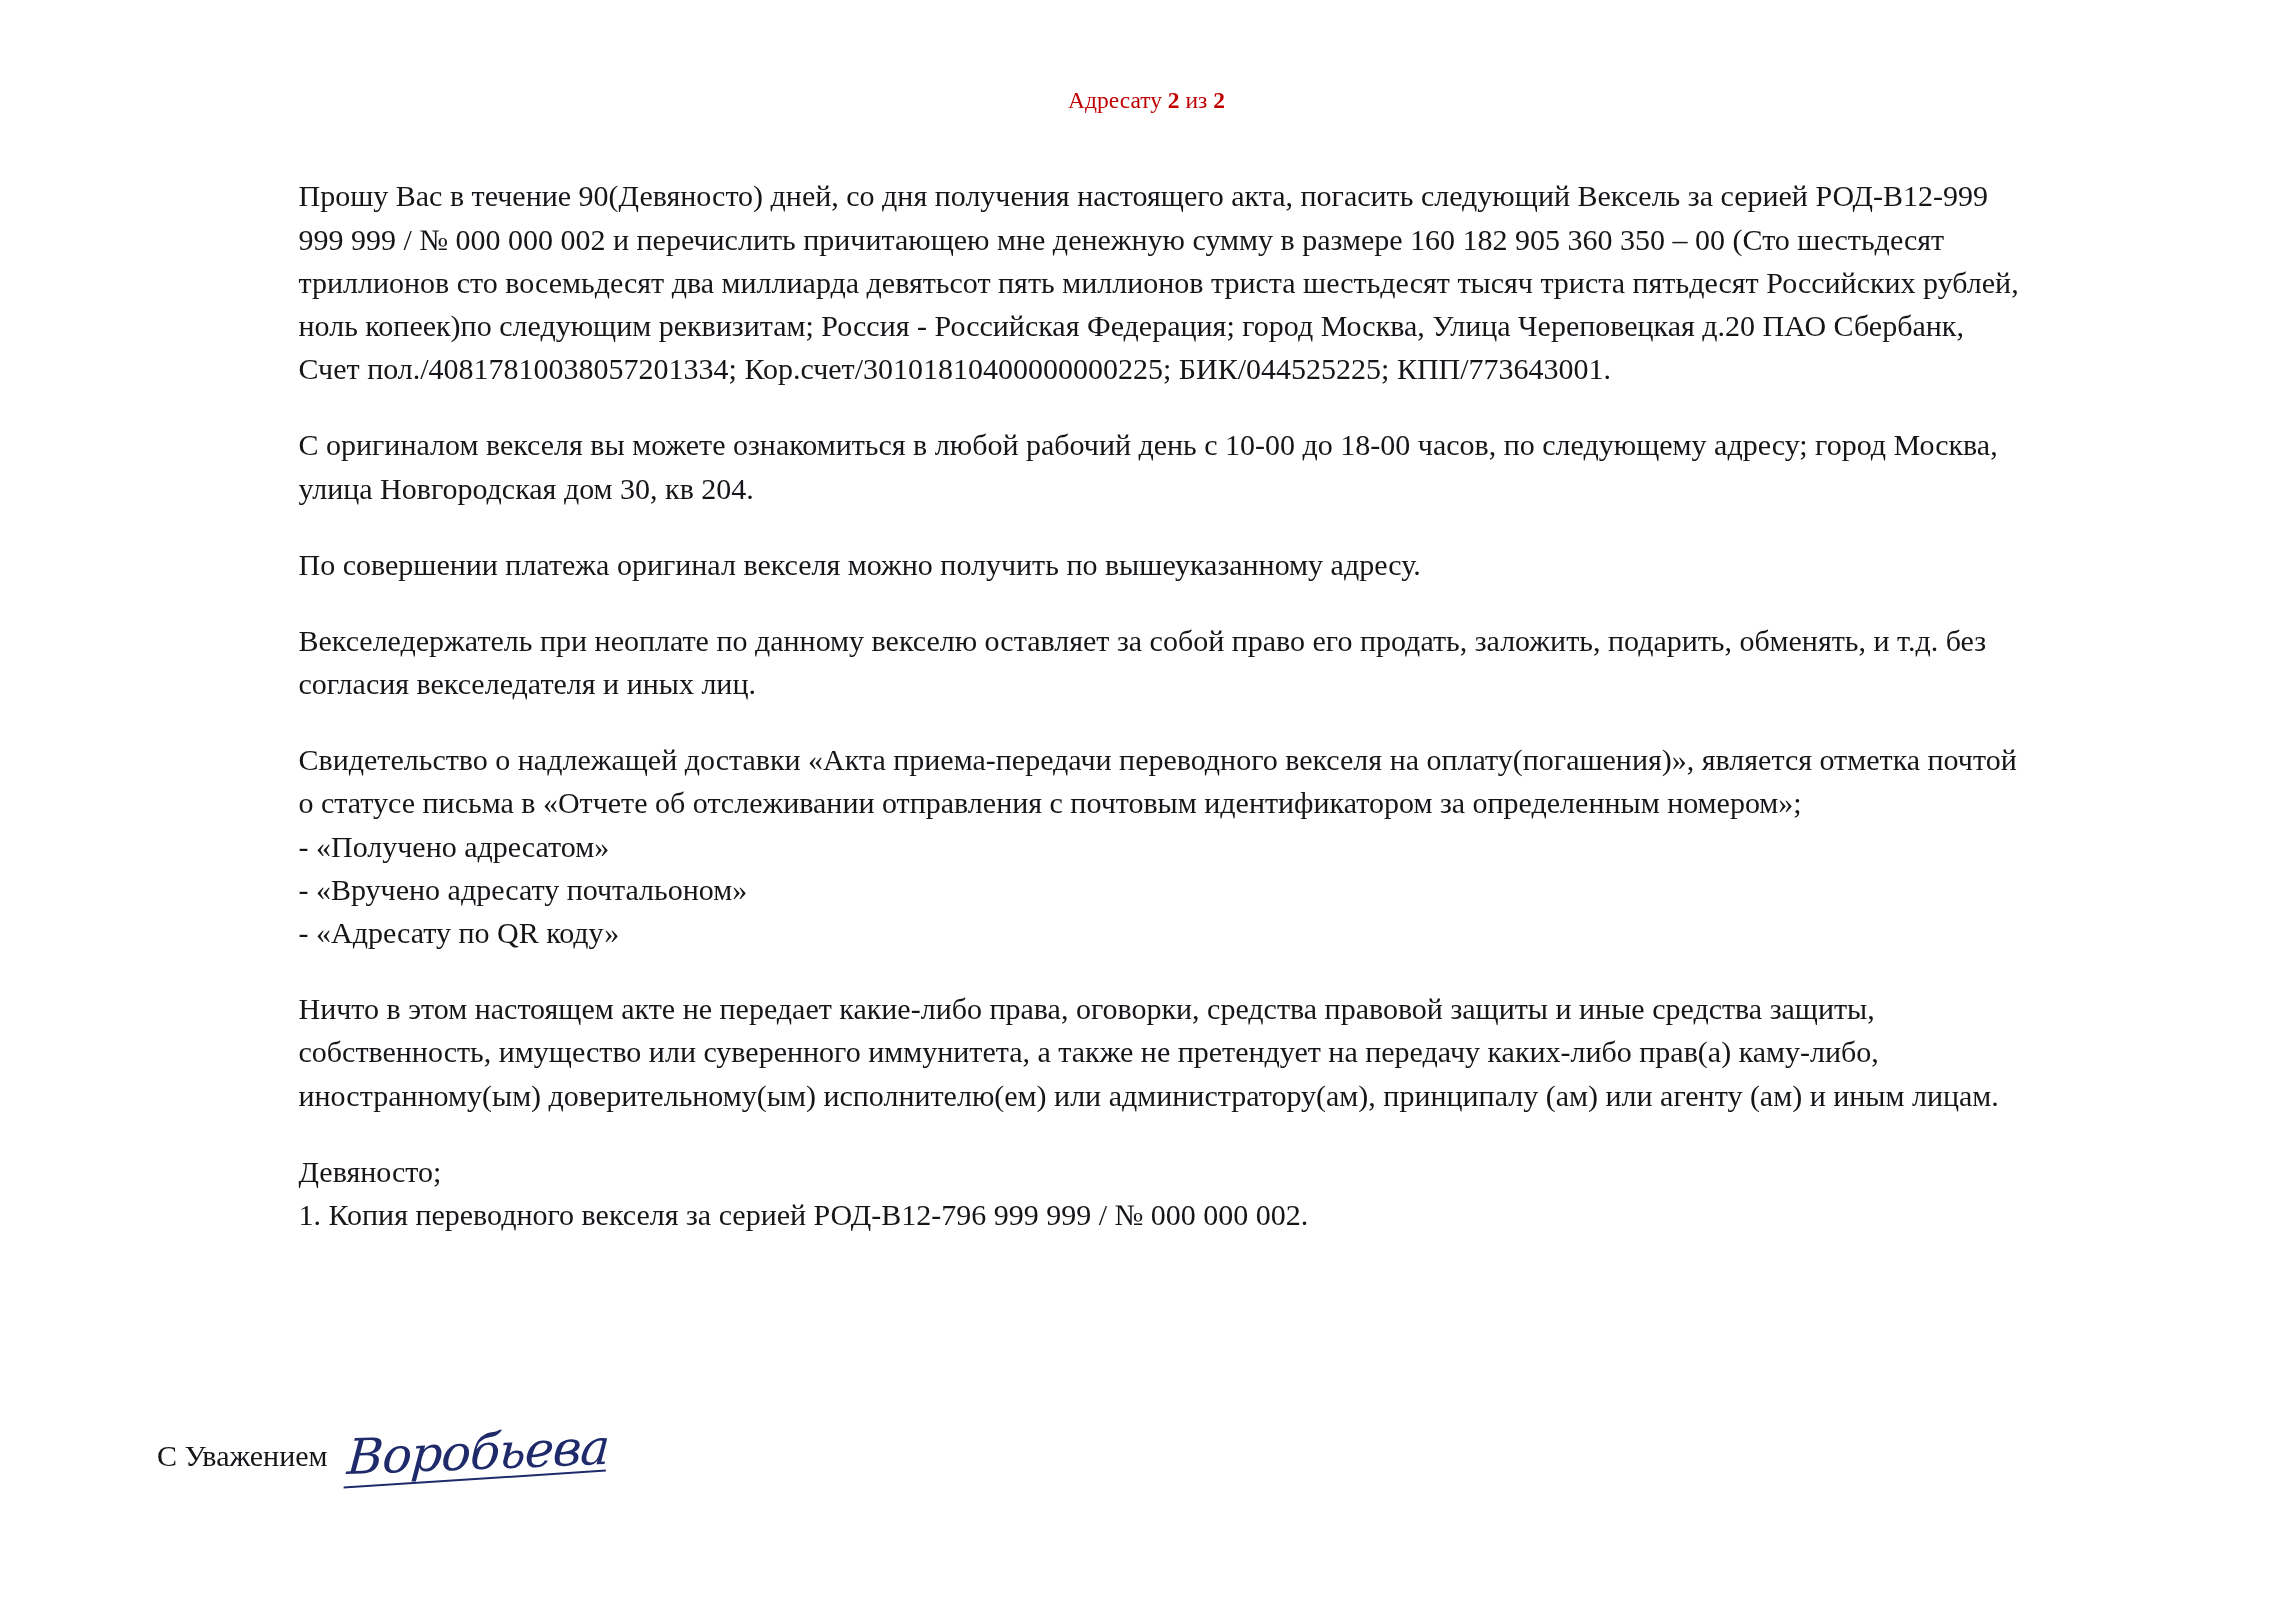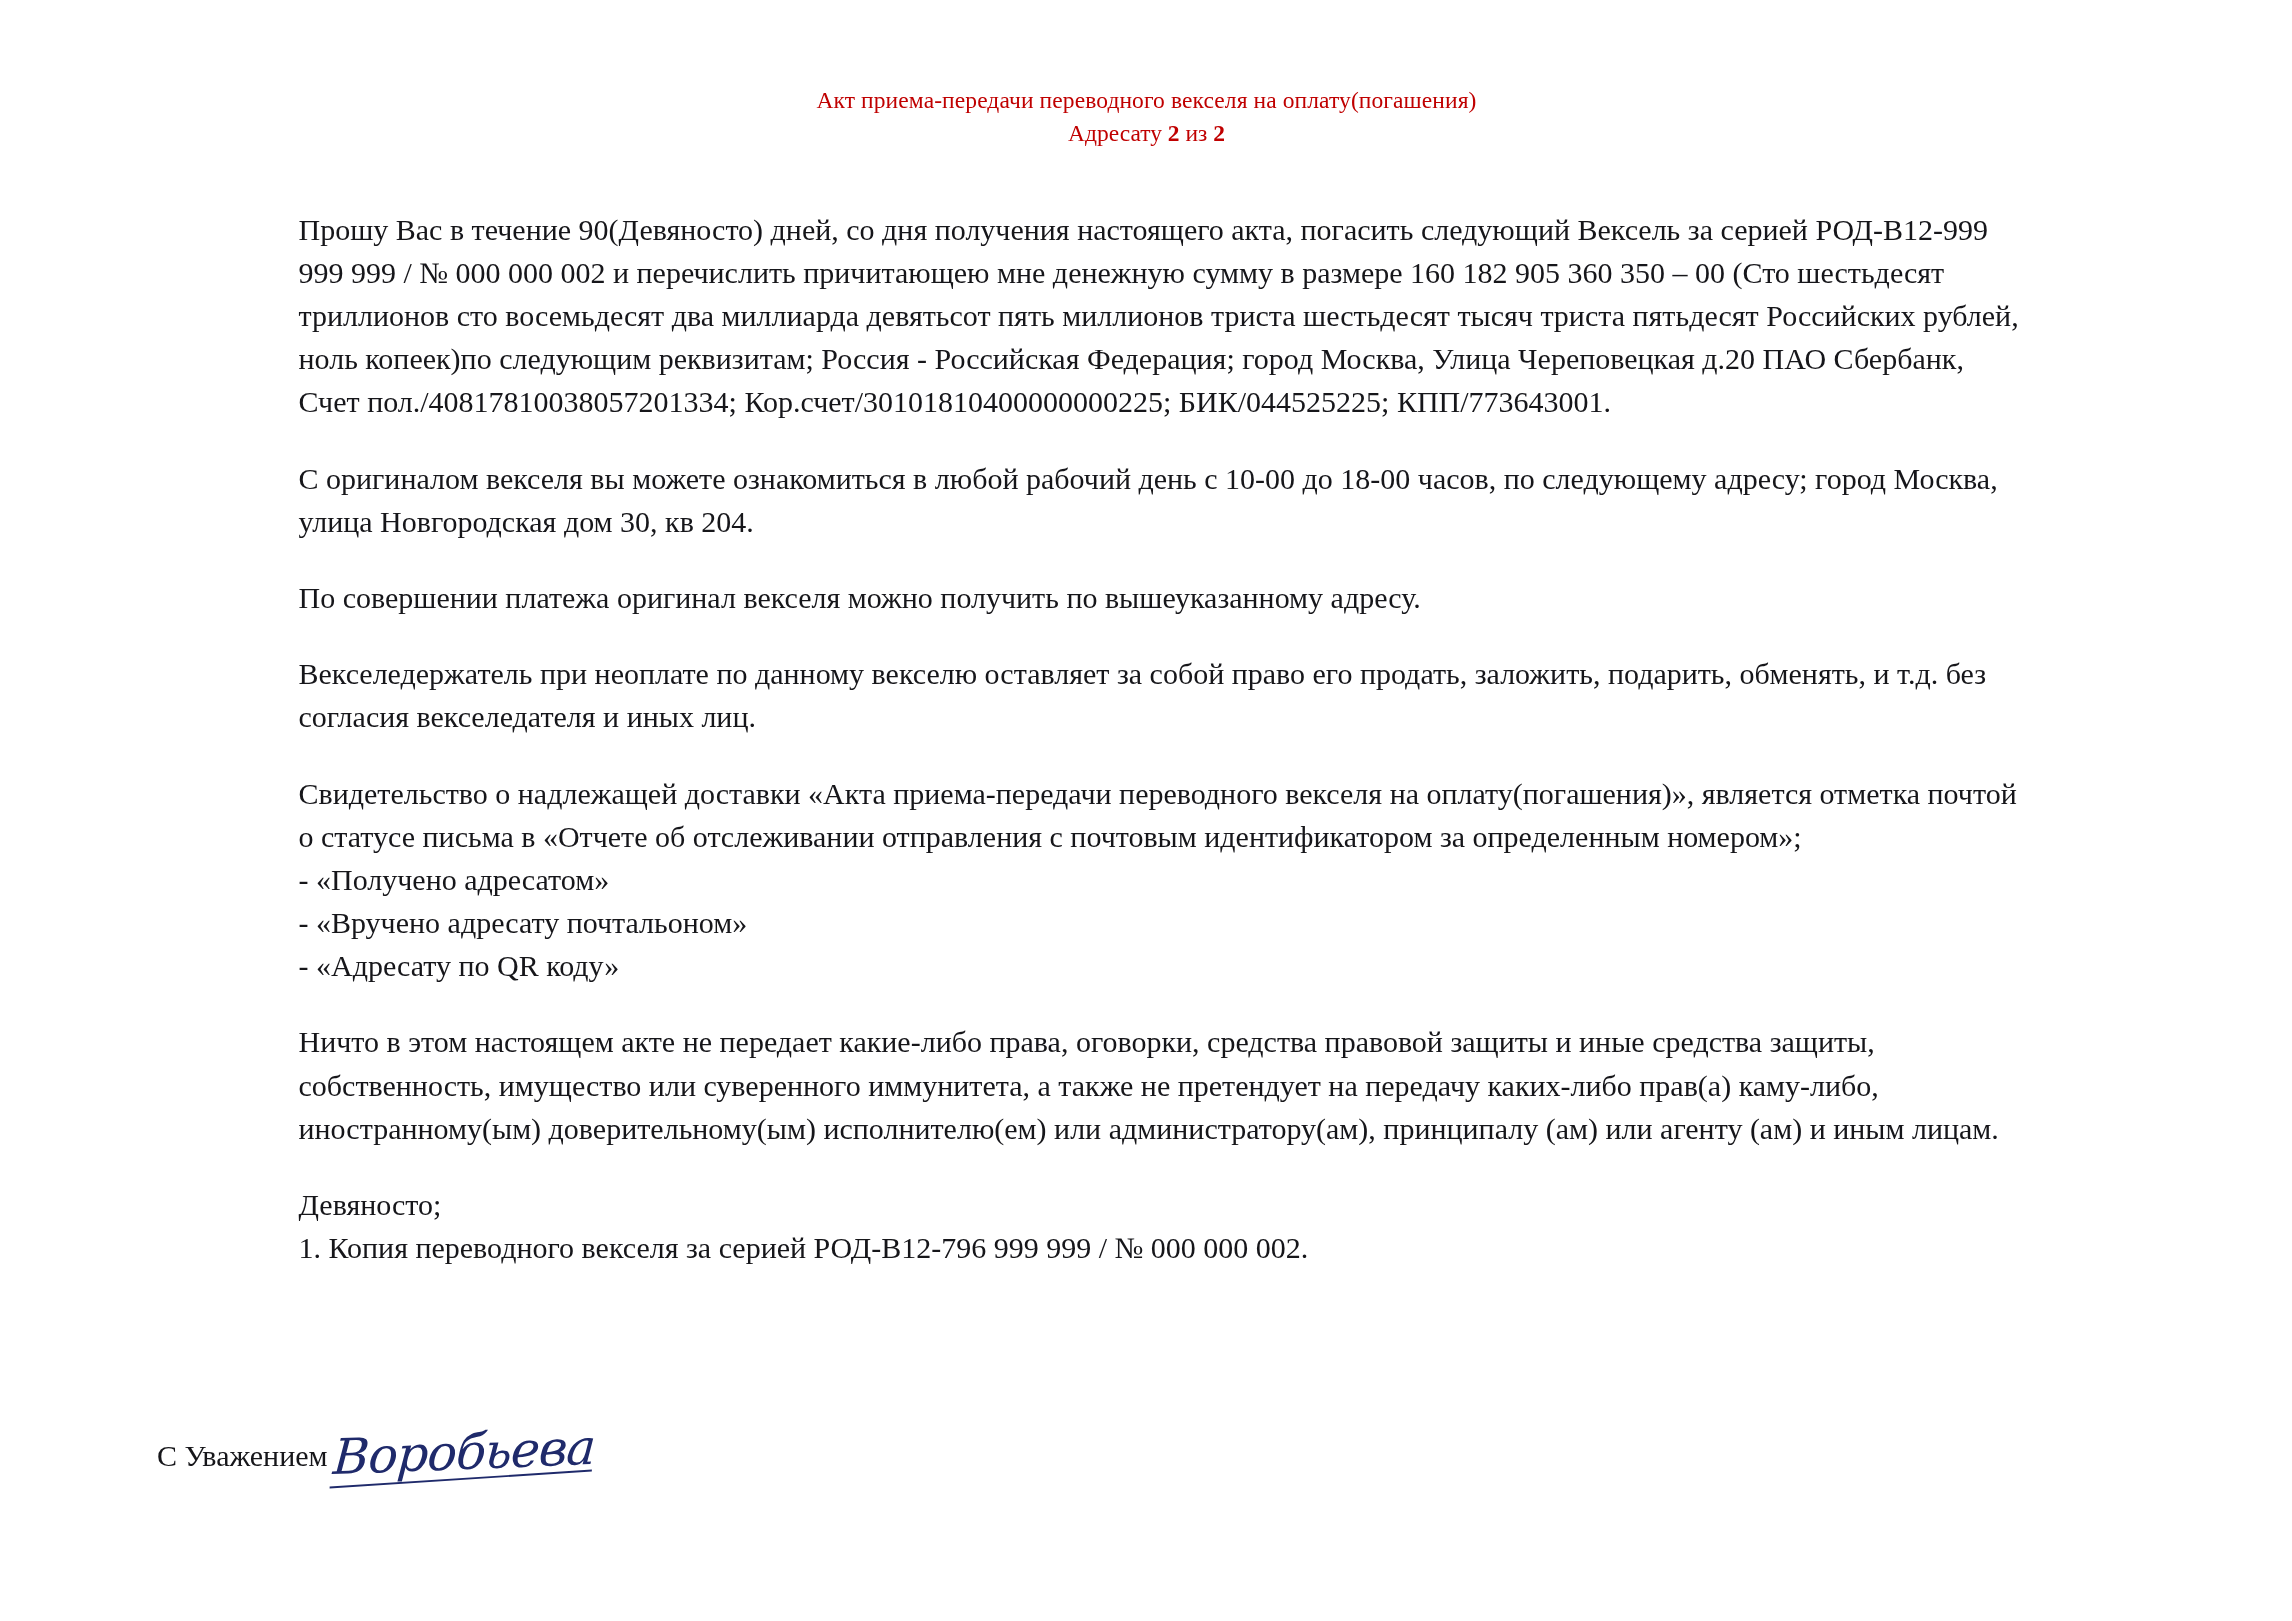--- a/index.html
+++ b/index.html
@@ -66,21 +66,21 @@
   }
   .bullet-block {
     margin-bottom: 33px;
   }
   .signature-row {
     position: absolute;
     left: 157px;
     bottom: 230px;
     display: flex;
     align-items: flex-end;
-    gap: 2px;
+    gap: 16px;
   }
   .signature-label {
     font-size: 30px;
     line-height: 1;
     color: #16161a;
     padding-bottom: 5.9px;
   }
   .signature-mark {
     font-family: "DejaVu Serif", serif;
     font-style: italic;
@@ -102,21 +102,20 @@
     background: #1f2a6b;
     transform: rotate(-1.5deg);
   }
 </style>
 </head>
 <body>
 
 <div class="page">
 
   <div class="header">
-    <div class="header-title">Акт приема-передачи переводного векселя на оплату(погашения)</div>
     <div class="header-page"><span>Адресату </span><span class="pagenum">2</span><span> из </span><span class="pagenum">2</span></div>
   </div>
 
   <div class="body-area">
 
     <p class="para first">Прошу Вас в течение 90(Девяносто) дней, со дня получения настоящего акта, погасить следующий Вексель за серией РОД-В12-999 999 999 / № 000 000 002 и перечислить причитающею мне денежную сумму в размере 160 182 905 360 350 – 00 (Сто шестьдесят триллионов сто восемьдесят два миллиарда девятьсот пять миллионов триста шестьдесят тысяч триста пятьдесят Российских рублей, ноль копеек)по следующим реквизитам; Россия - Российская Федерация; город Москва, Улица Череповецкая д.20 ПАО Сбербанк, Счет пол./40817810038057201334; Кор.счет/30101810400000000225; БИК/044525225; КПП/773643001.</p>
 
     <p class="para">С оригиналом векселя вы можете ознакомиться в любой рабочий день с 10-00 до 18-00 часов, по следующему адресу; город Москва, улица Новгородская дом 30, кв 204.</p>
 
     <p class="para">По совершении платежа оригинал векселя можно получить по вышеуказанному адресу.</p>

